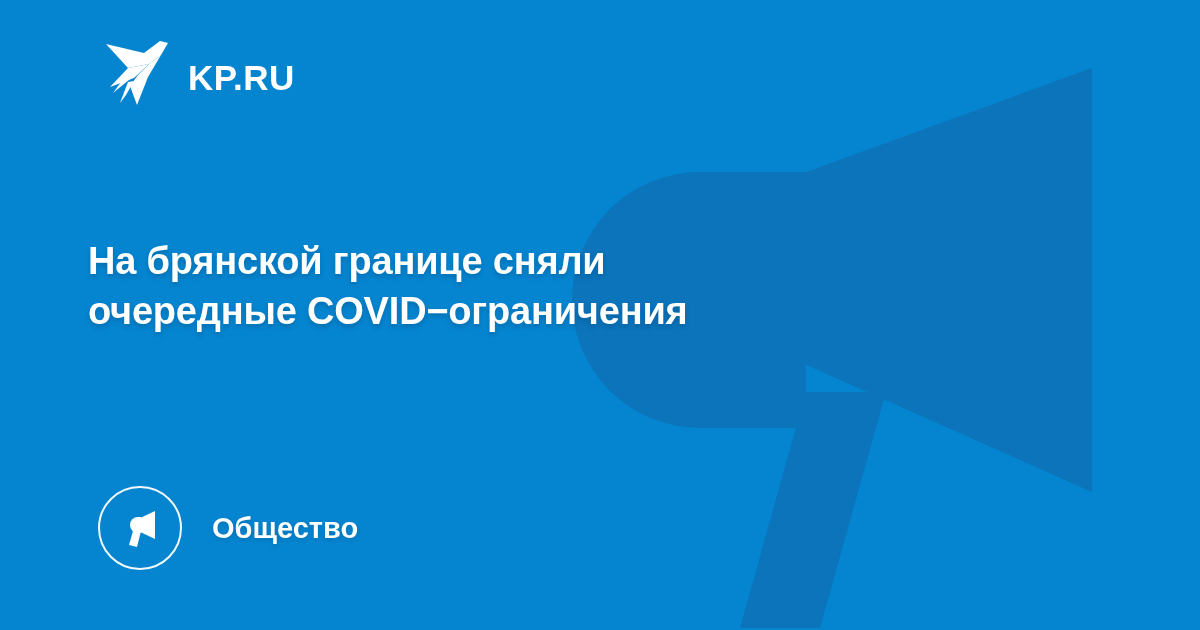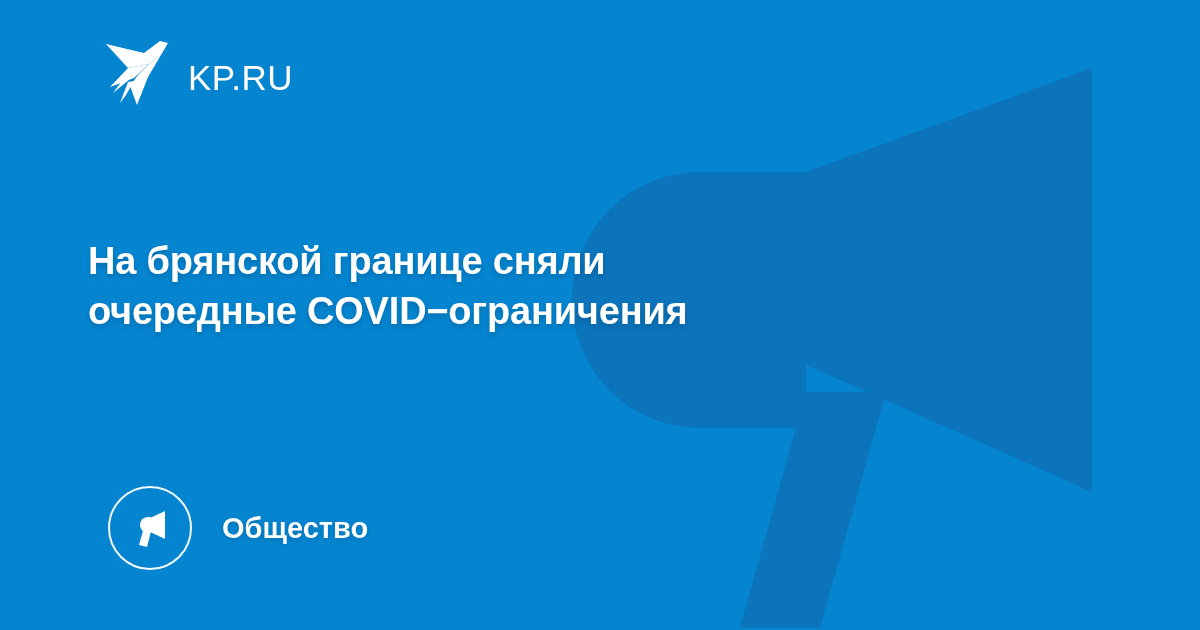--- a/index.html
+++ b/index.html
@@ -43,21 +43,21 @@
   }
   .brand-bird {
     width: 66px;
     height: 70px;
     display: block;
   }
   .brand-bird svg { display: block; width: 100%; height: 100%; }
   .brand-wordmark {
     color: #ffffff;
     font-size: 35px;
-    font-weight: 400;
+    font-weight: 700;
     letter-spacing: 0.5px;
     line-height: 1;
     white-space: nowrap;
     margin-top: 10px;
   }
 
   
   .headline {
     position: absolute;
     left: 88px;
@@ -68,21 +68,21 @@
     font-weight: 700;
     line-height: 1.30;
     letter-spacing: -0.2px;
     text-shadow: 0 3px 5px rgba(0, 50, 90, 0.28);
     white-space: pre-line;
   }
 
   
   .rubric {
     position: absolute;
-    left: 108px;
+    left: 98px;
     top: 484px;
     display: flex;
     align-items: center;
     gap: 30px;
     height: 88px;
   }
   .rubric-badge {
     width: 84px;
     height: 84px;
     border-radius: 50%;

